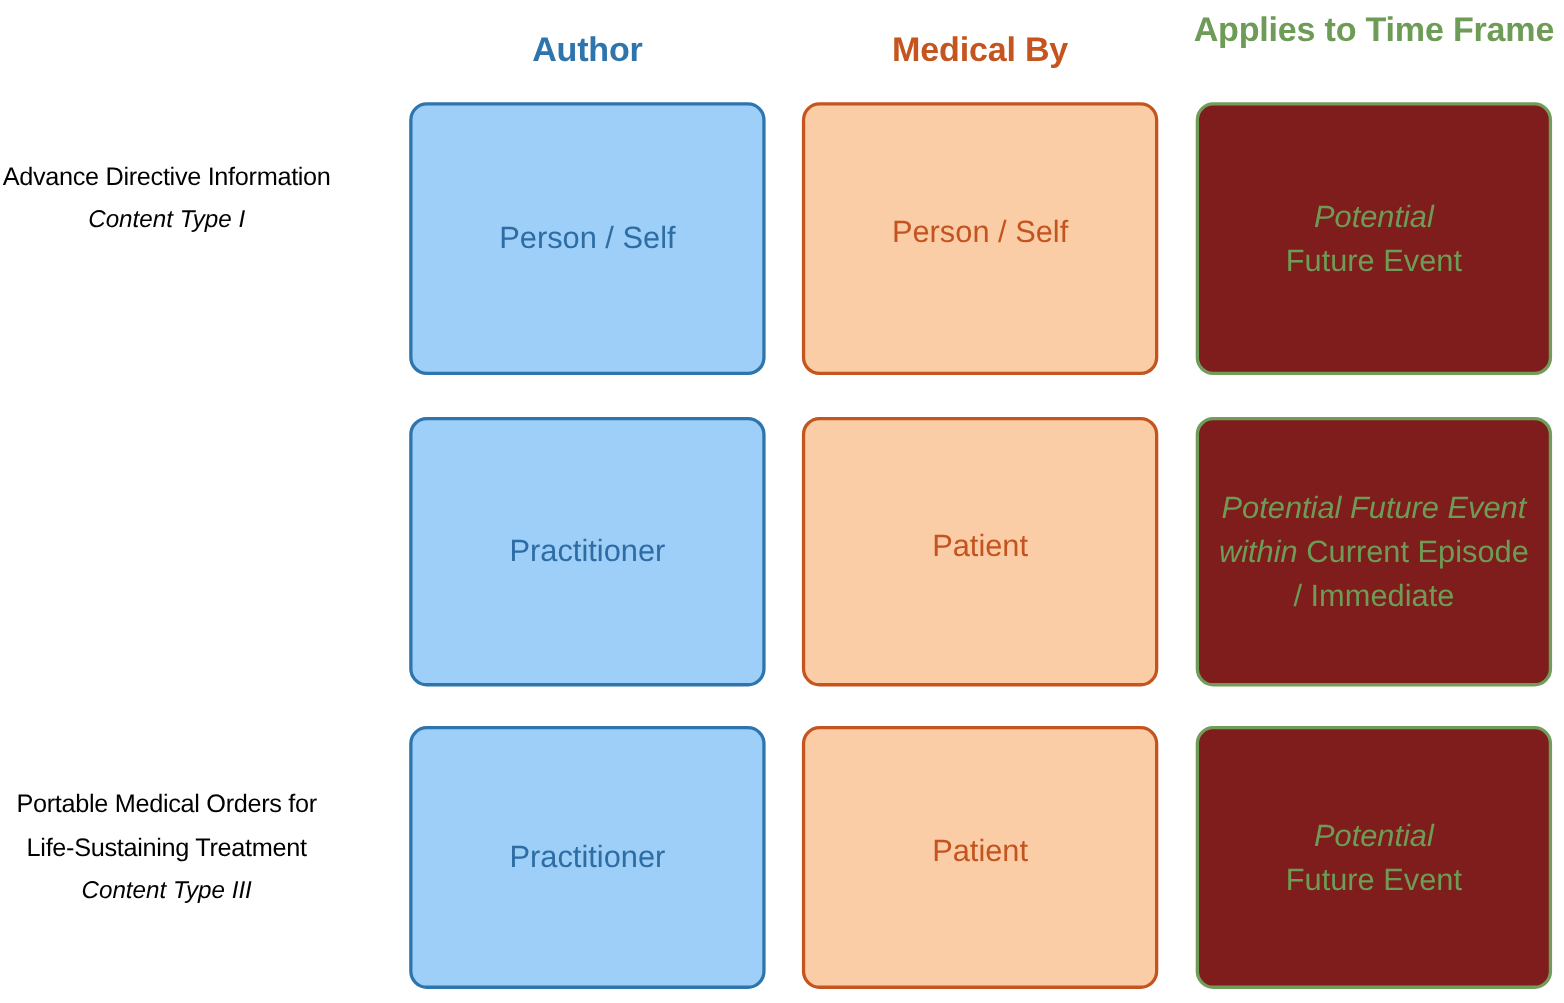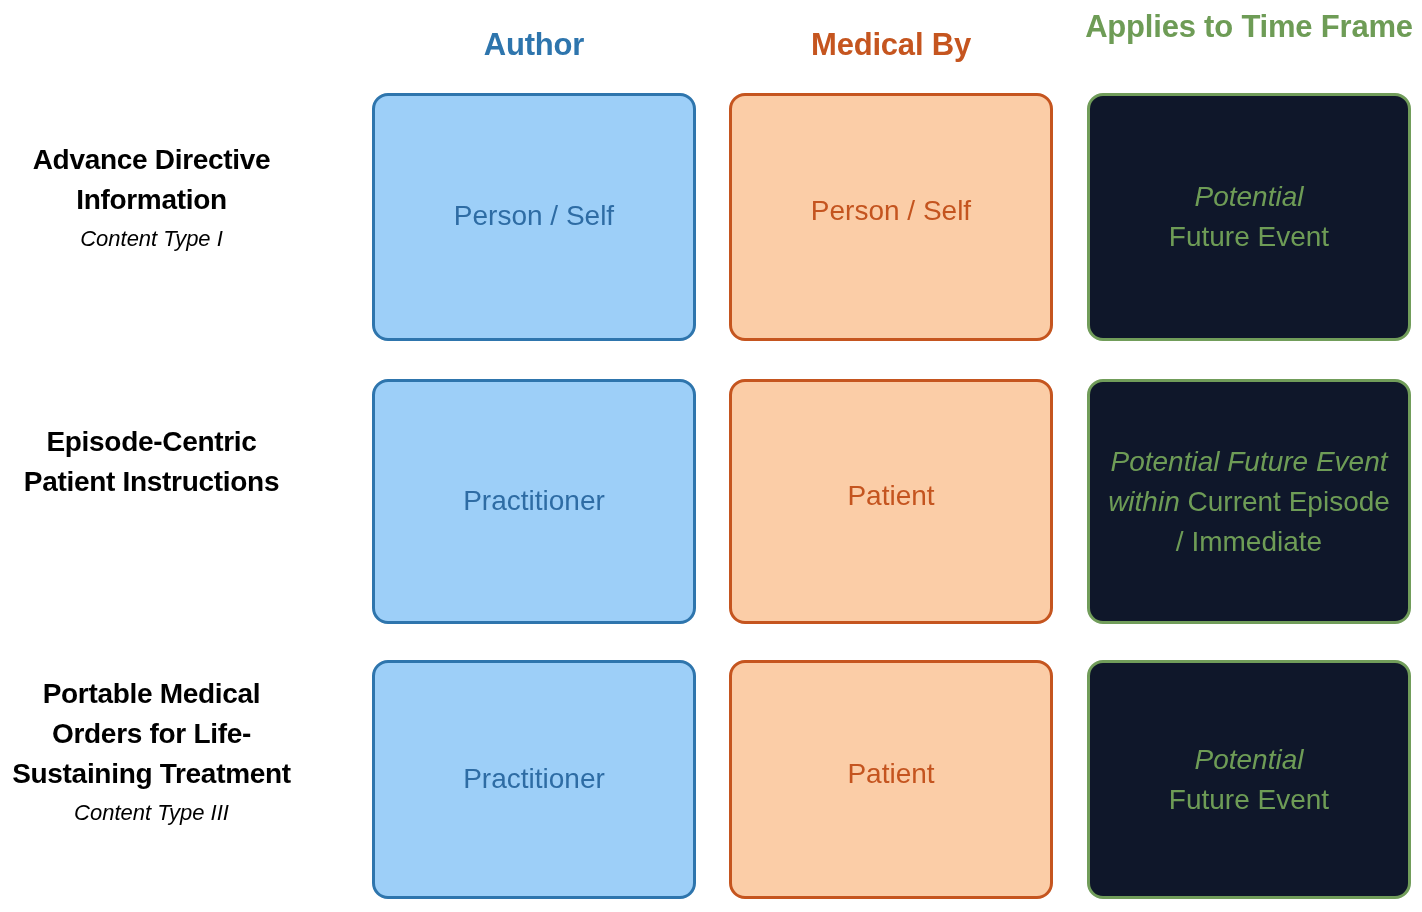--- a/index.html
+++ b/index.html
@@ -38,56 +38,56 @@
   
   .row-label {
     position: absolute;
     left: 0px;
     width: 303px;
     text-align: center;
     color: #000000;
   }
   .row-label .rl-title {
     display: block;
-    font-weight: bold;
-    font-size: 28px;
+    font-weight: normal;
+    font-size: 23px;
     line-height: 40px;
     letter-spacing: -0.3px;
   }
   .row-label .rl-sub {
     display: block;
     font-style: italic;
     font-size: 22px;
     line-height: 30px;
     margin-top: 4px;
   }
   #row-label-1 { top: 140px; }
   #row-label-2 { top: 422px; }
-  #row-label-3 { top: 674px; }
+  #row-label-3 { top: 710px; }
 
   
   .cell {
     position: absolute;
     box-sizing: border-box;
     border-radius: 16px;
     border-width: 3px;
     border-style: solid;
     display: flex;
     align-items: center;
     justify-content: center;
     text-align: center;
     font-size: 28px;
     line-height: 40px;
   }
   .cell .cell-text { display: block; width: 100%; padding: 0 12px; box-sizing: border-box; }
   .cell .ital { font-style: italic; }
 
   .cell.blue   { background: #9DCFF8; border-color: #2E75AD; color: #2E6CA4; }
   .cell.orange { background: #FBCDA7; border-color: #C5551F; color: #C4541F; }
-  .cell.green  { background: #0f172a; border-color: #719D5A; color: #6E9C56; }
+  .cell.green  { background: #7f1d1d; border-color: #719D5A; color: #6E9C56; }
 
   
   .col-1 { left: 372px;  width: 324px; }
   .col-2 { left: 729px;  width: 324px; }
   .col-3 { left: 1087px; width: 324px; }
 
   
   .row-1 { top: 93px;  height: 248px; }
   .row-2 { top: 379px; height: 245px; text-align: center; }
   .row-3 { top: 660px; height: 239px; }
@@ -121,21 +121,20 @@
   </div>
 
   <div class="cell green col-3 row-1">
     <span class="cell-text">
       <span class="ital">Potential</span><br>
       <span>Future Event</span>
     </span>
   </div>
 
   <div class="row-label" id="row-label-2">
-    <span class="rl-title">Episode-Centric Patient Instructions</span>
   </div>
 
   <div class="cell blue col-1 row-2">
     <span class="cell-text">Practitioner</span>
   </div>
 
   <div class="cell orange col-2 row-2">
     <span class="cell-text">Patient</span>
   </div>
 

